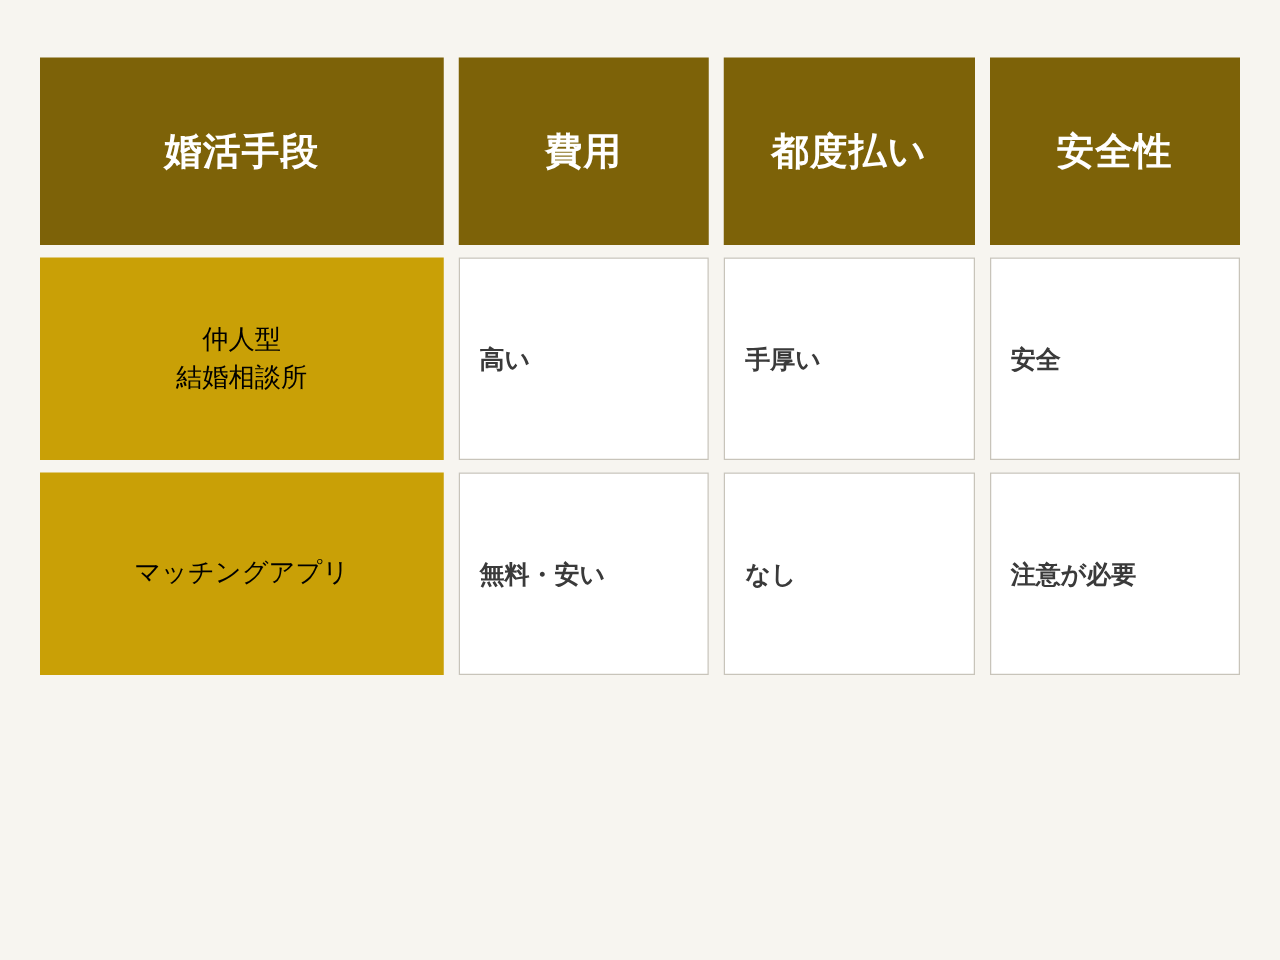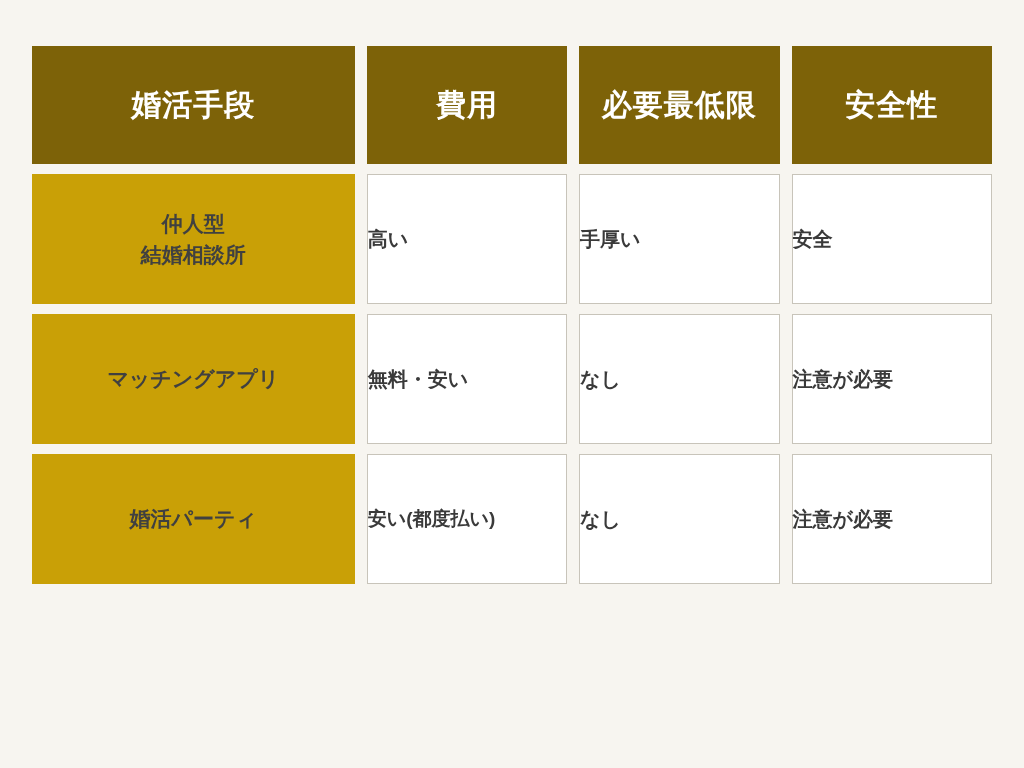--- a/index.html
+++ b/index.html
@@ -21,46 +21,46 @@
   }
   table.compare {
     border-collapse: separate;
     border-spacing: 12px 10px;
     margin: -12px -12px 0 -12px;
     width: 984px;
     table-layout: fixed;
   }
   table.compare th,
   table.compare td {
-    padding: 0;
+    padding: 16px;
     margin: 0;
   }
   col.c-method { width: 322px; }
   col.c-cost   { width: 200px; }
   col.c-supp   { width: 200px; }
   col.c-safe   { width: 200px; }
 
   .hd {
     background: #7d6208;
     color: #ffffff;
     height: 118px;
     vertical-align: middle;
     text-align: center;
     font-size: 30px;
     font-weight: bold;
     letter-spacing: 1px;
   }
   .rowhead {
     background: #c9a006;
-    color: #404040;
+    color: #000000;
     height: 128px;
     vertical-align: middle;
     text-align: center;
     font-size: 21px;
-    font-weight: bold;
+    font-weight: normal;
     line-height: 1.5;
   }
   .cell {
     background: #ffffff;
     border: 1px solid #c8c4ba;
     height: 128px;
     vertical-align: middle;
     text-align: left;
     font-size: 20px;
     font-weight: bold;
@@ -79,21 +79,21 @@
     <colgroup>
       <col class="c-method">
       <col class="c-cost">
       <col class="c-supp">
       <col class="c-safe">
     </colgroup>
     <thead>
       <tr>
         <th class="hd">婚活手段</th>
         <th class="hd">費用</th>
-        <th class="hd">必要最低限</th>
+        <th class="hd">都度払い</th>
         <th class="hd">安全性</th>
       </tr>
     </thead>
     <tbody>
       <tr>
         <th class="rowhead">
           <span class="line">仲人型</span>
           <span class="line">結婚相談所</span>
         </th>
         <td class="cell">高い</td>
@@ -101,23 +101,15 @@
         <td class="cell">安全</td>
       </tr>
       <tr>
         <th class="rowhead">
           <span class="line">マッチングアプリ</span>
         </th>
         <td class="cell">無料・安い</td>
         <td class="cell">なし</td>
         <td class="cell">注意が必要</td>
       </tr>
-      <tr>
-        <th class="rowhead">
-          <span class="line">婚活パーティ</span>
-        </th>
-        <td class="cell small">安い(都度払い)</td>
-        <td class="cell">なし</td>
-        <td class="cell">注意が必要</td>
-      </tr>
     </tbody>
   </table>
 </div>
 
 </body></html>

